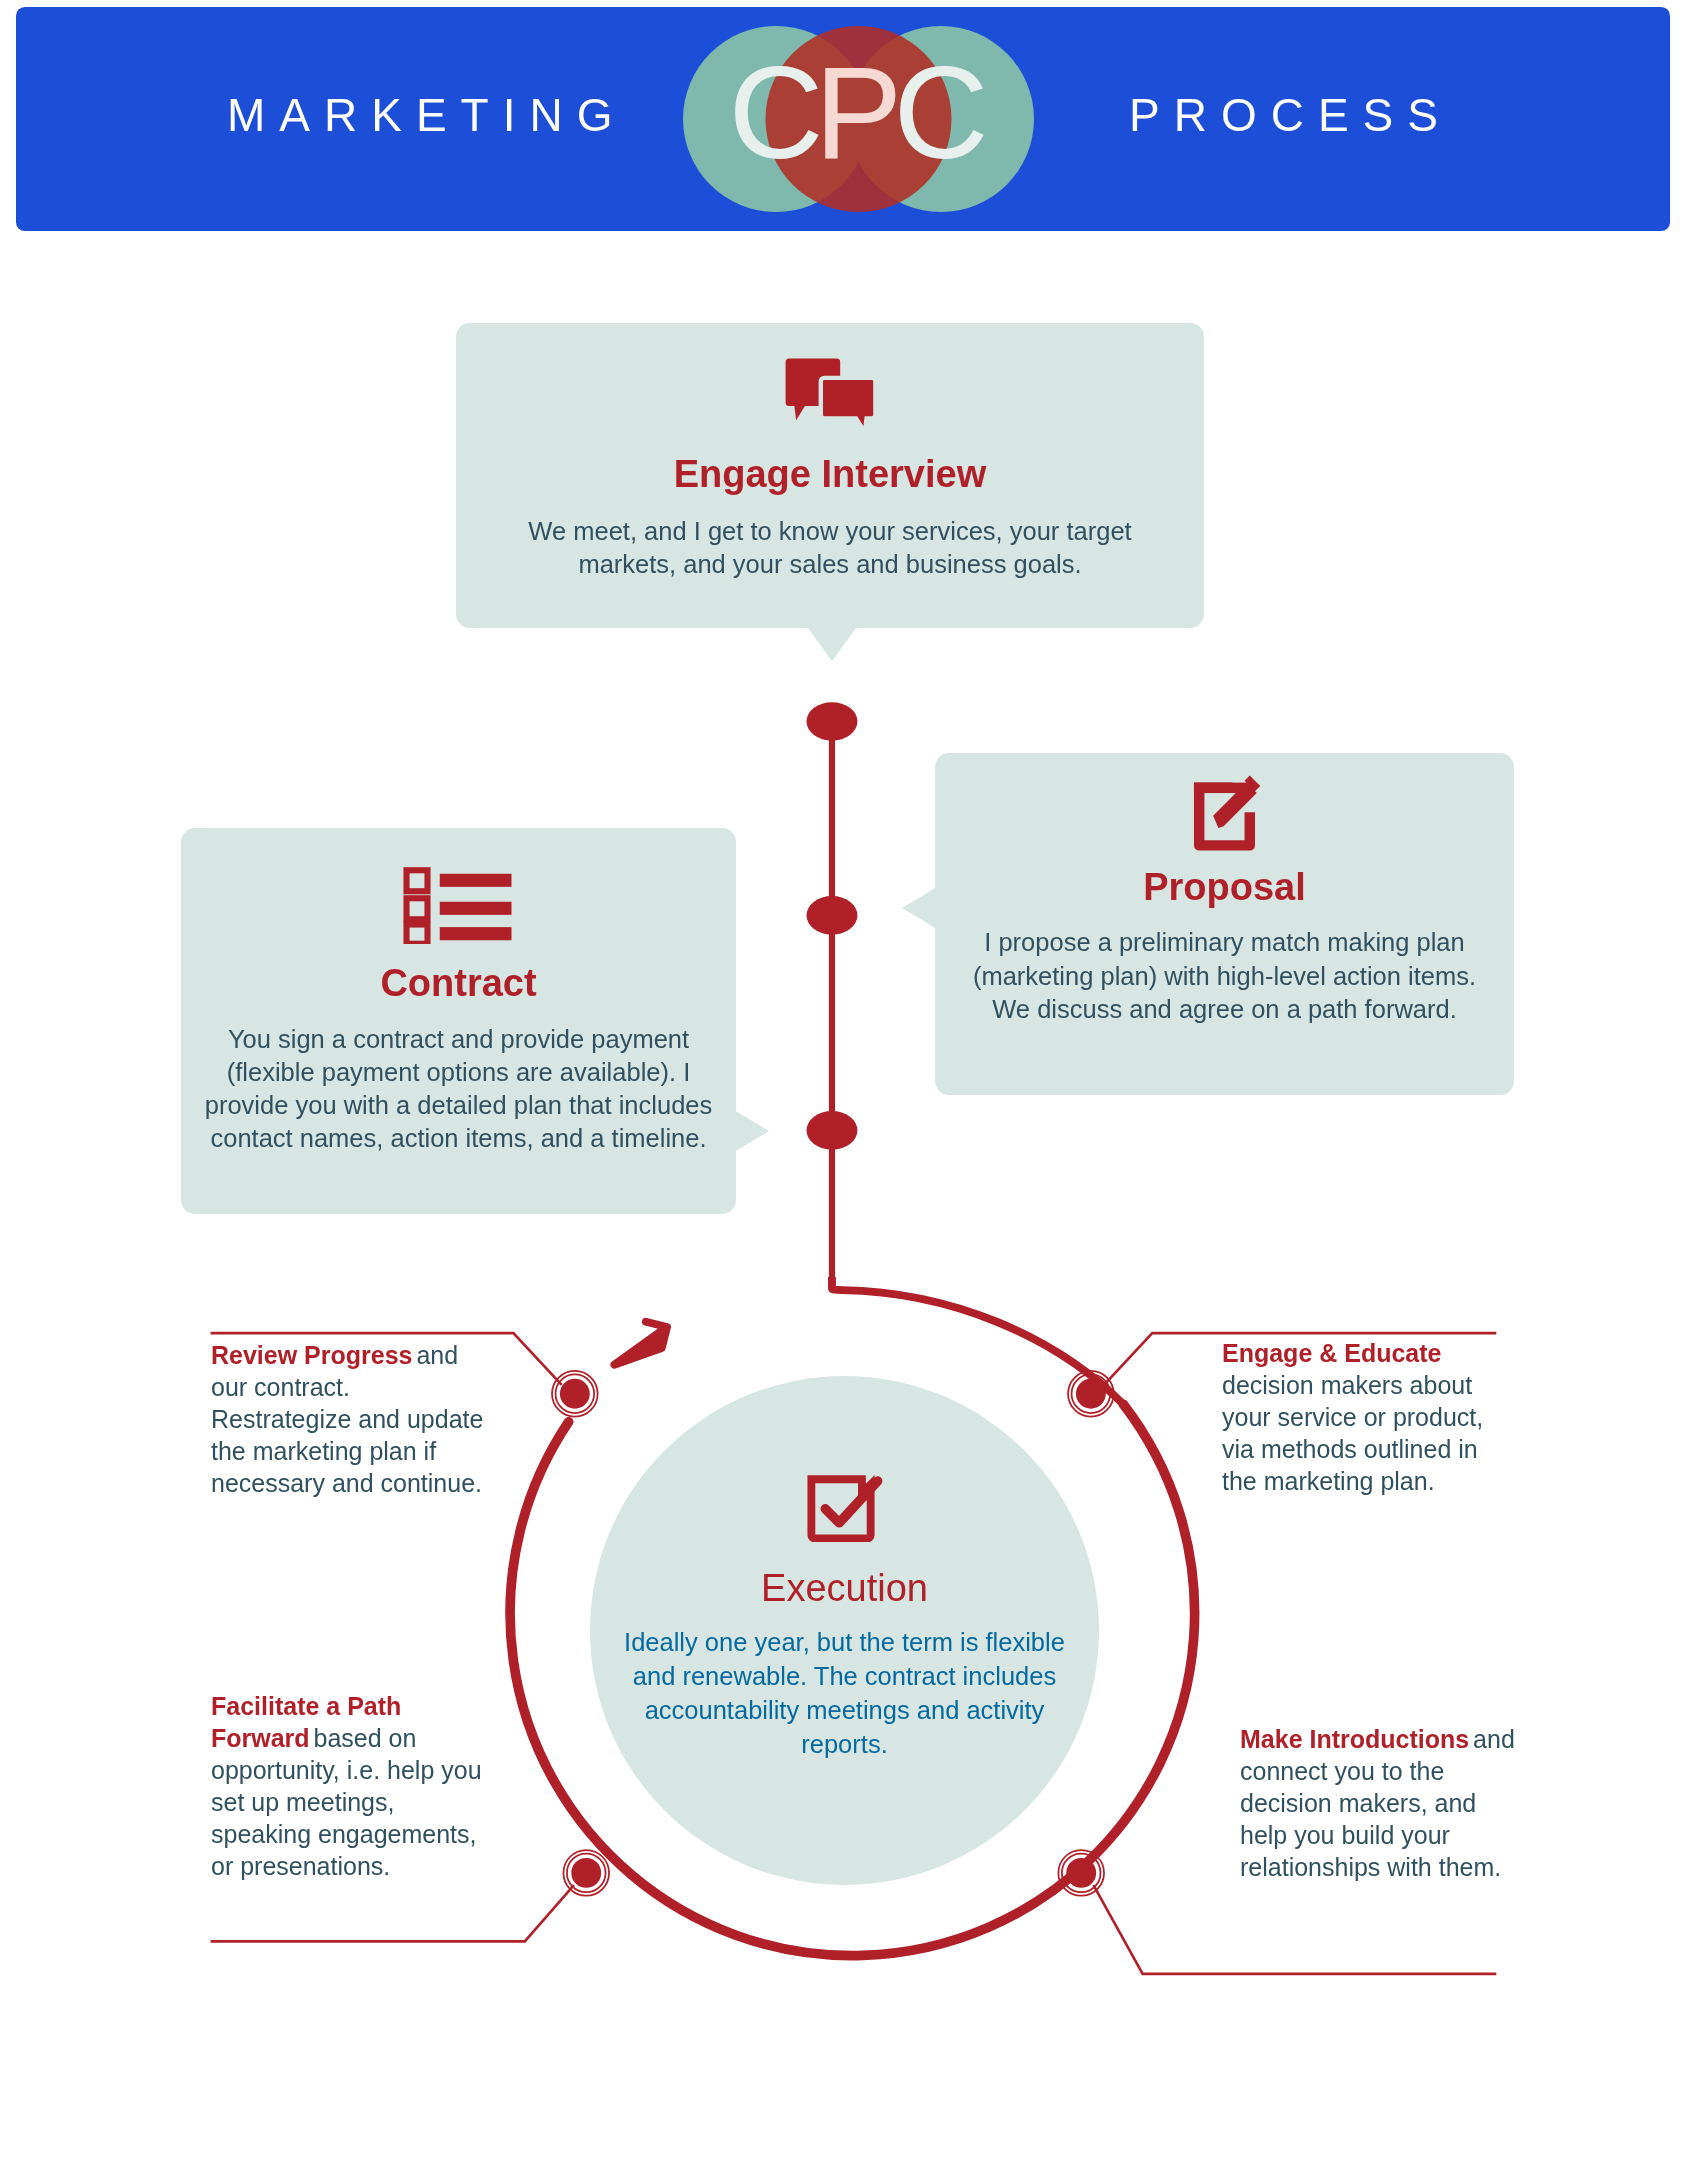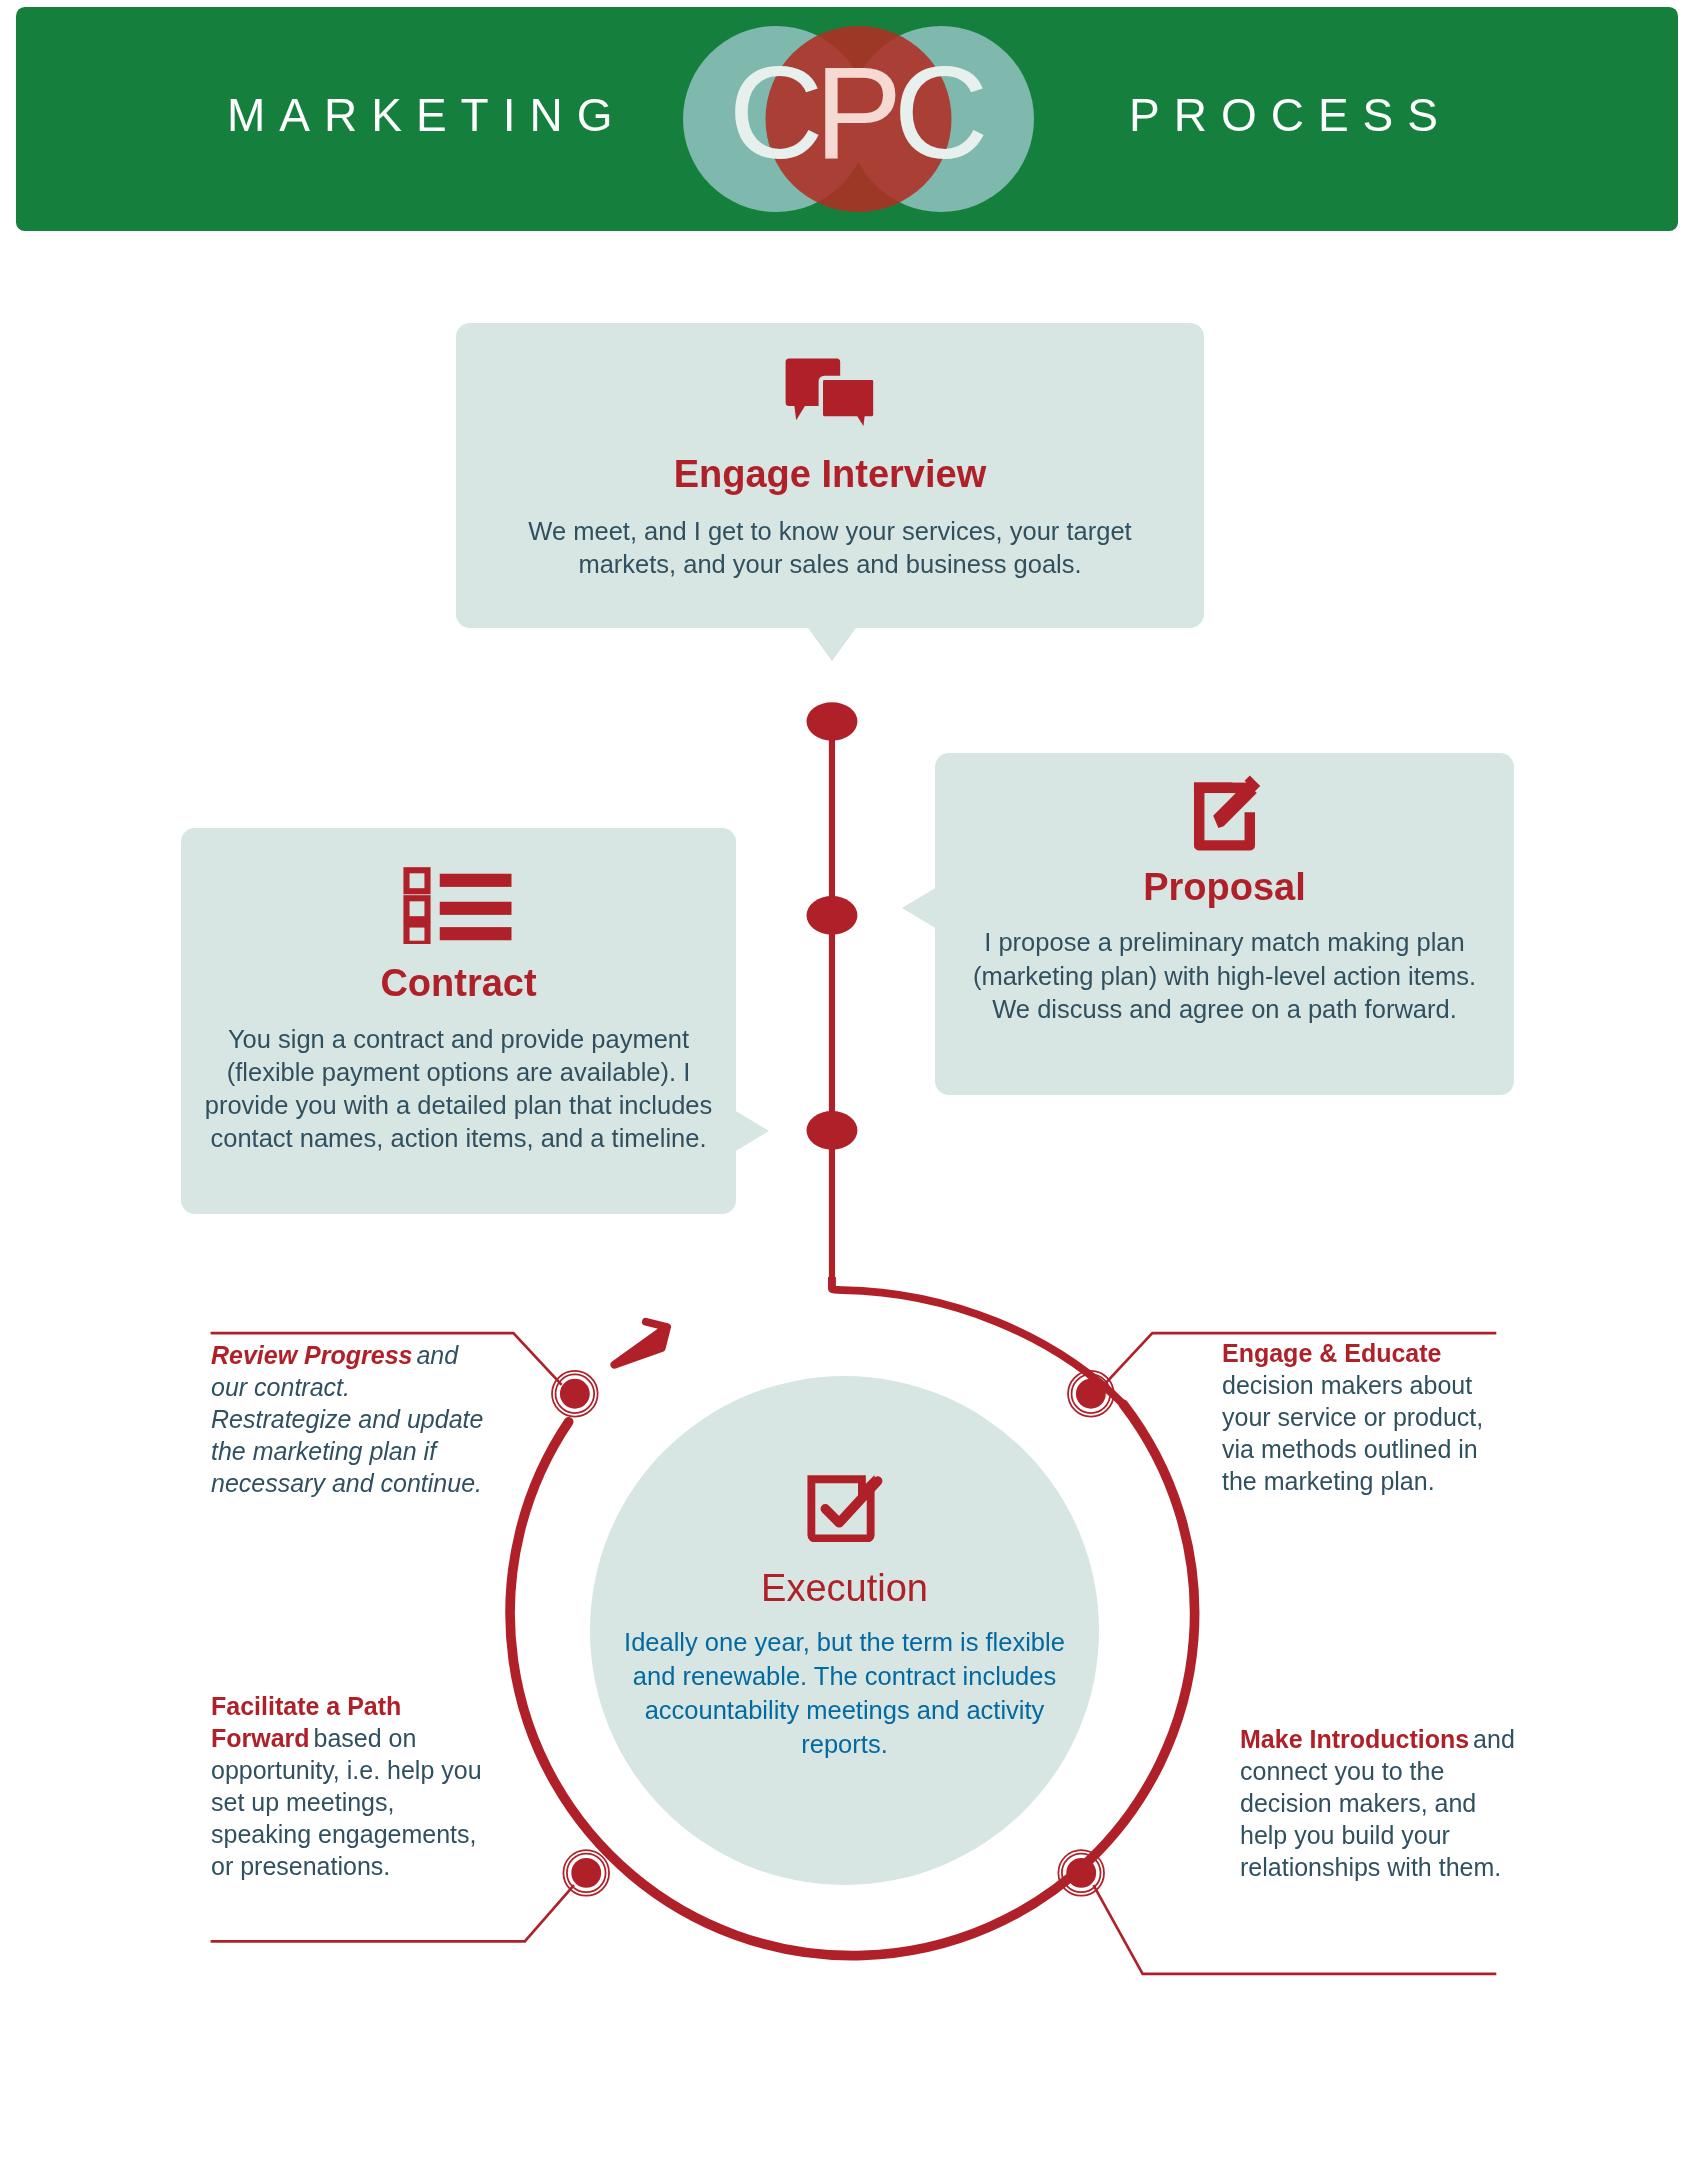--- a/index.html
+++ b/index.html
@@ -19,23 +19,22 @@
     overflow: hidden;
   }
 
   
   #header-bar {
     position: absolute;
     left: 16px;
     top: 7px;
     width: 1654px;
     height: 224px;
-    background: #15803d;
+    background: #1d4ed8;
     border-radius: 8.8px;
-    padding-left: 8px;
   }
   .header-word {
     position: absolute;
     top: 81px;
     font-size: 46px;
     letter-spacing: 14px;
     color: #ffffff;
     font-weight: 300;
     font-family: "Liberation Sans", sans-serif;
     white-space: nowrap;
@@ -176,21 +175,21 @@
     font-size: 25px;
     line-height: 1.18;
   }
   .sat-body {
     color: #31505f;
     font-size: 25px;
     line-height: 1.28;
   }
   .sat-right { text-align: left; }
 
-  #sat-review   { left: 211px;  top: 1339px; font-style: italic; }
+  #sat-review   { left: 211px;  top: 1339px; }
   #sat-engage   { left: 1222px; top: 1339px; }
   #sat-facilit  { left: 211px;  top: 1692px; }
   #sat-intro    { left: 1222px; top: 1723px; margin-left: 18px; }
 
   
   #flow-svg {
     position: absolute;
     left: 0;
     top: 0;
     width: 1685px;

